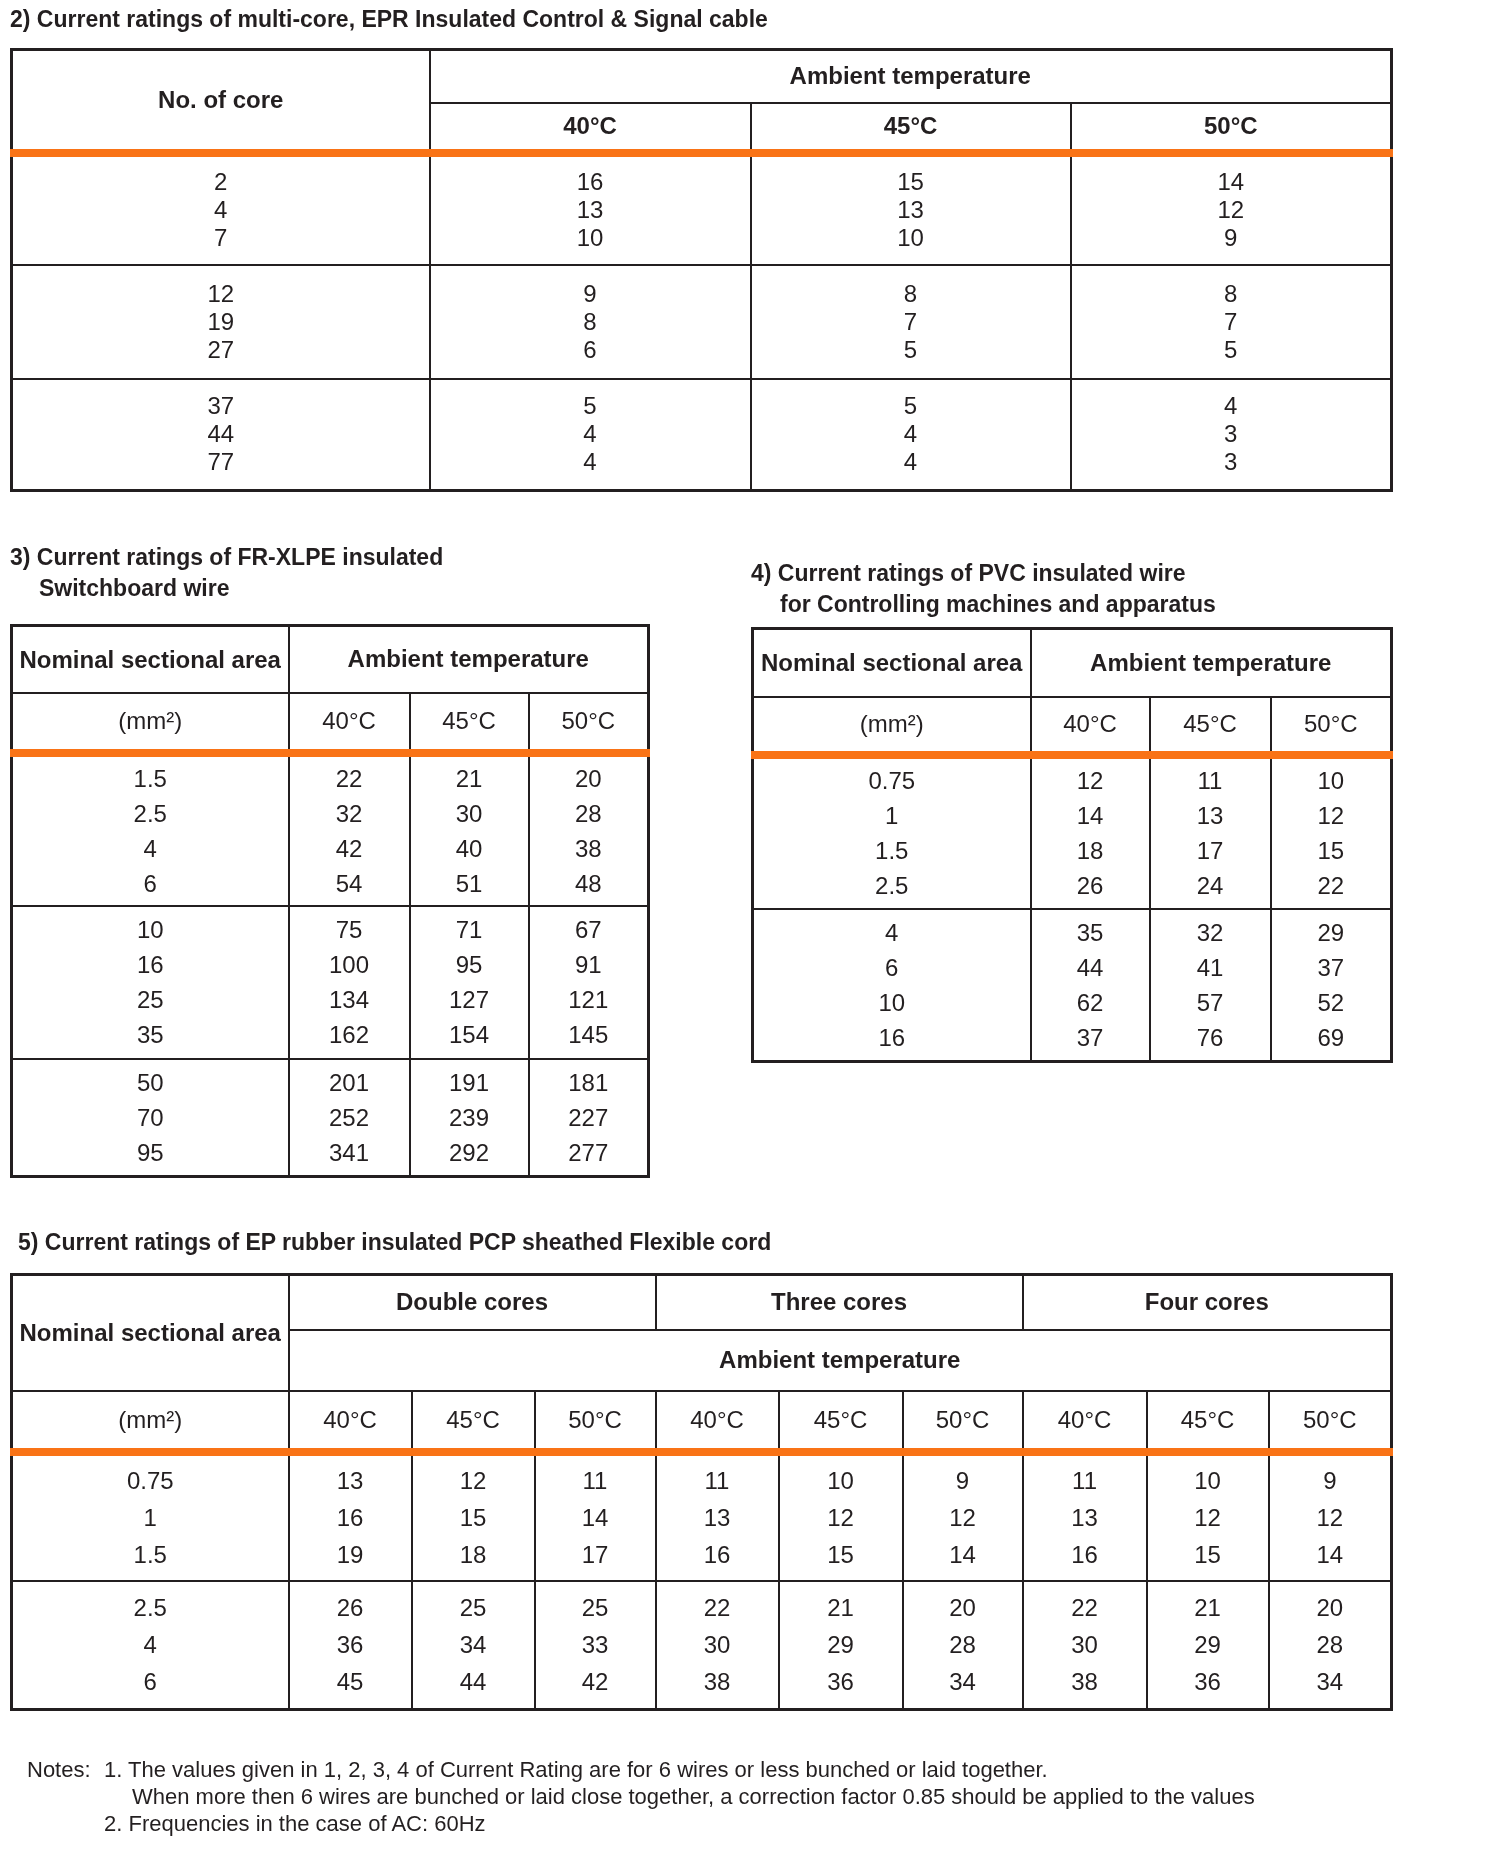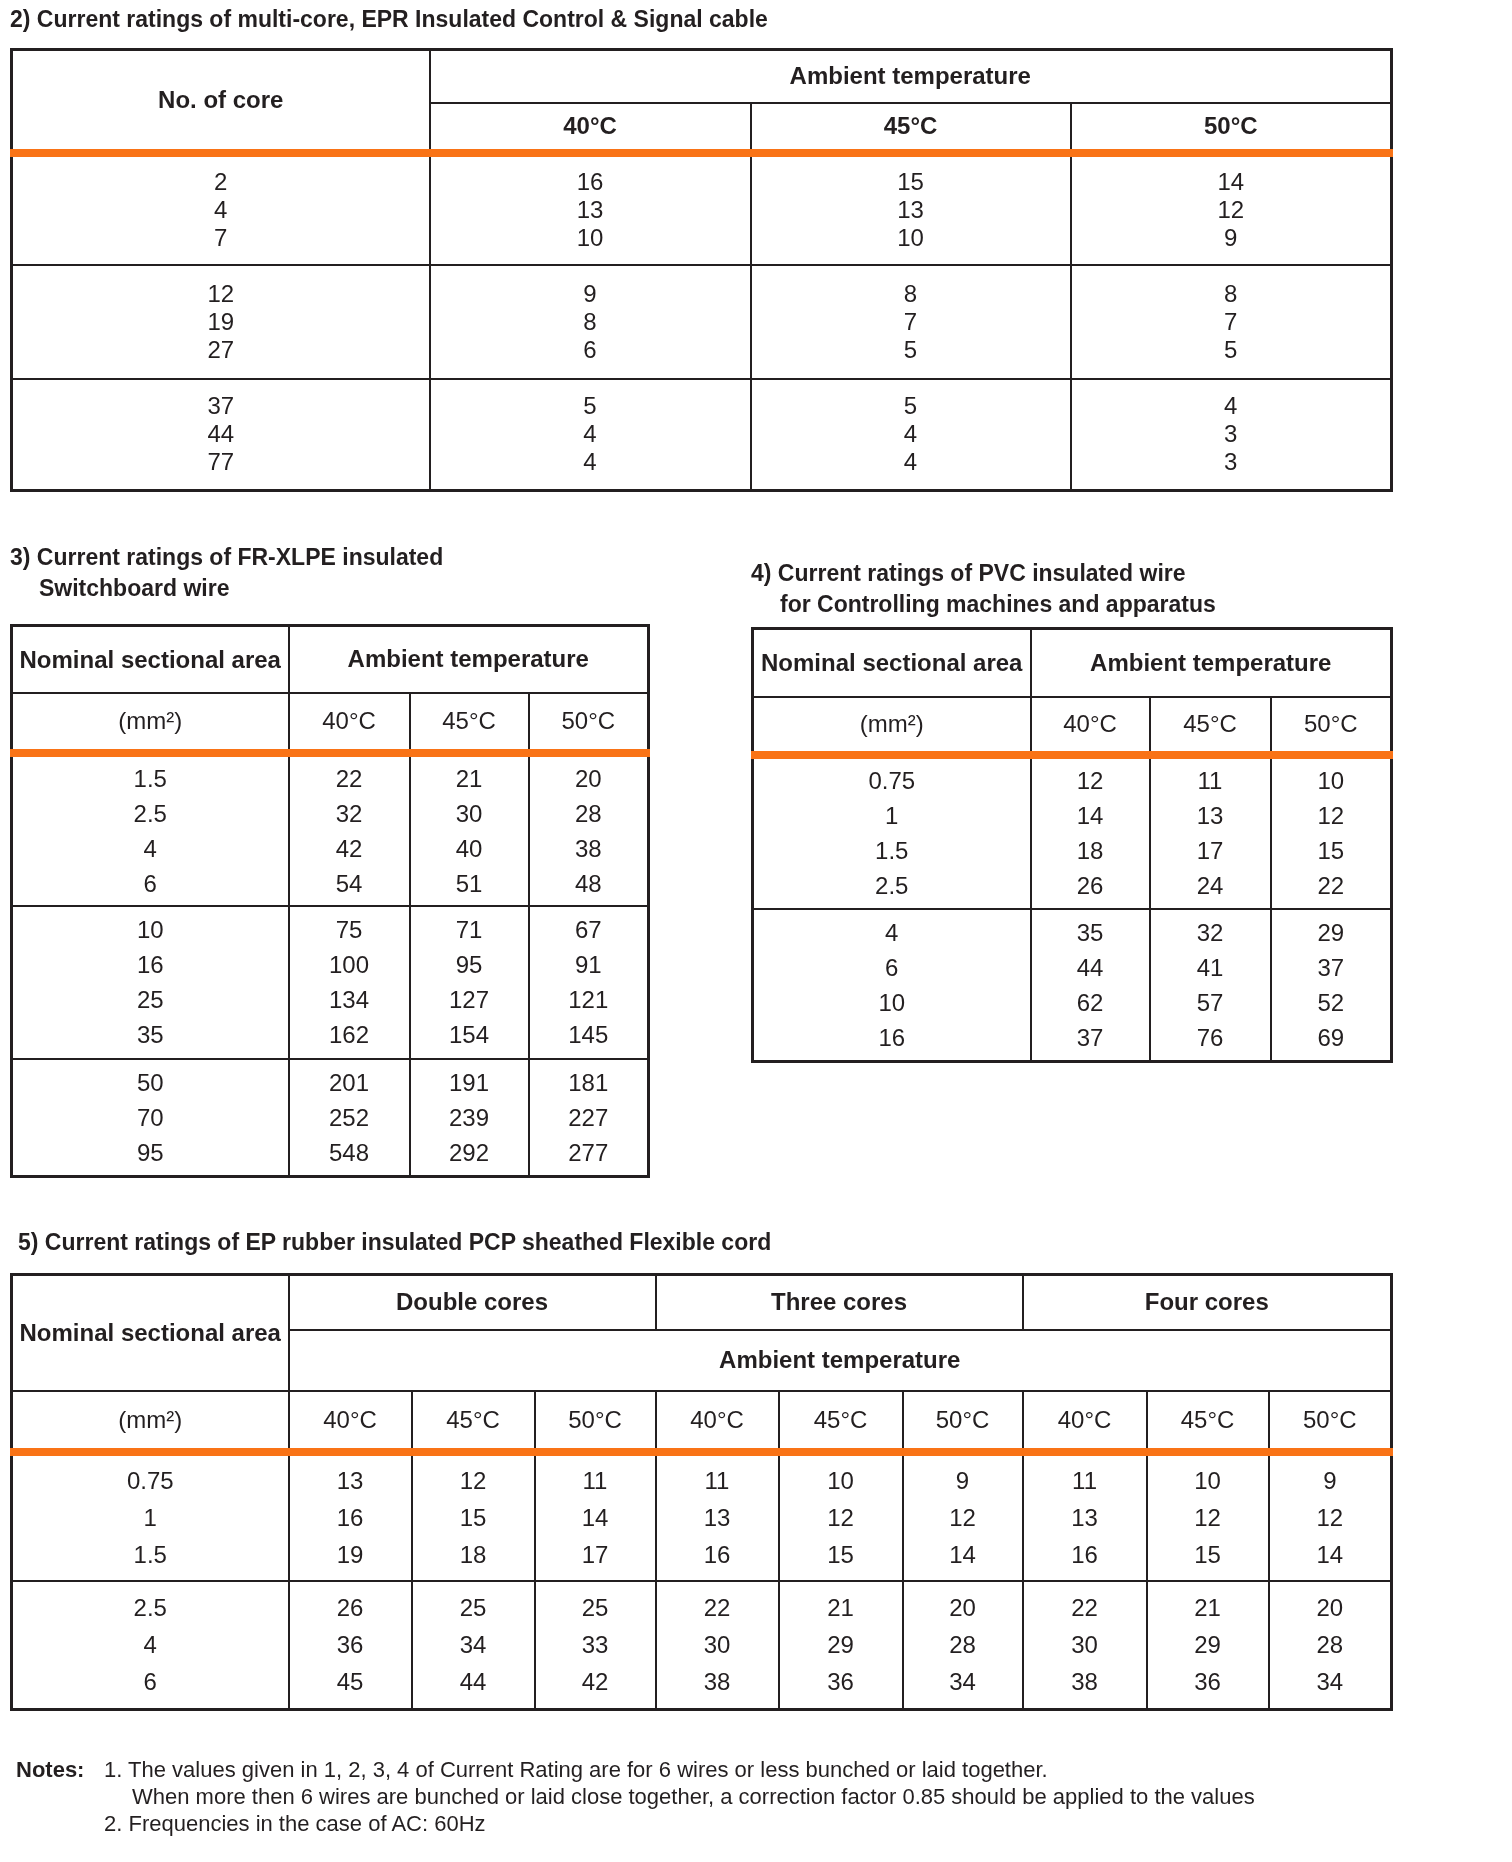--- a/index.html
+++ b/index.html
@@ -7,21 +7,21 @@
   .title { position:absolute; font-weight:bold; font-size:23px; line-height:31px; white-space:nowrap; }
   .title .l2 { display:block; padding-left:29px; }
   table { position:absolute; border-collapse:collapse; border:3px solid #231f20; table-layout:fixed; }
   td, th { border:2px solid #231f20; text-align:center; vertical-align:middle; padding:0; font-size:24px; }
   th { font-weight:bold; }
   .thin-th { font-weight:normal; }
   .thick-bottom { border-bottom:8px solid #f97316; }
   .stack { display:flex; flex-direction:column; align-items:center; justify-content:center; }
   .stack span { display:block; }
   .notes { position:absolute; left:16px; top:1756px; font-size:22px; line-height:27px; }
-  .notes .lbl { font-weight:bold; position:absolute; left:0; top:0; }
+  .notes .lbl { font-weight:normal; position:absolute; left:11px; top:0; }
   .notes .body { position:absolute; left:88px; top:0; width:1300px; }
   .notes .indent { padding-left:28px; }
 </style>
 </head>
 <body>
 
 <div class="title" style="left:10px; top:4px;">2) Current ratings of multi-core, EPR Insulated Control &amp; Signal cable</div>
 <table style="left:10px; top:48px; width:1380px;">
   <colgroup>
       <col style="width:418px">
@@ -227,21 +227,21 @@
           <div class="stack" style="line-height:35px">
             <span>50</span>
             <span>70</span>
             <span>95</span>
           </div>
         </td>
     <td>
           <div class="stack" style="line-height:35px">
             <span>201</span>
             <span>252</span>
-            <span>548</span>
+            <span>341</span>
           </div>
         </td>
     <td>
           <div class="stack" style="line-height:35px">
             <span>191</span>
             <span>239</span>
             <span>292</span>
           </div>
         </td>
     <td>

